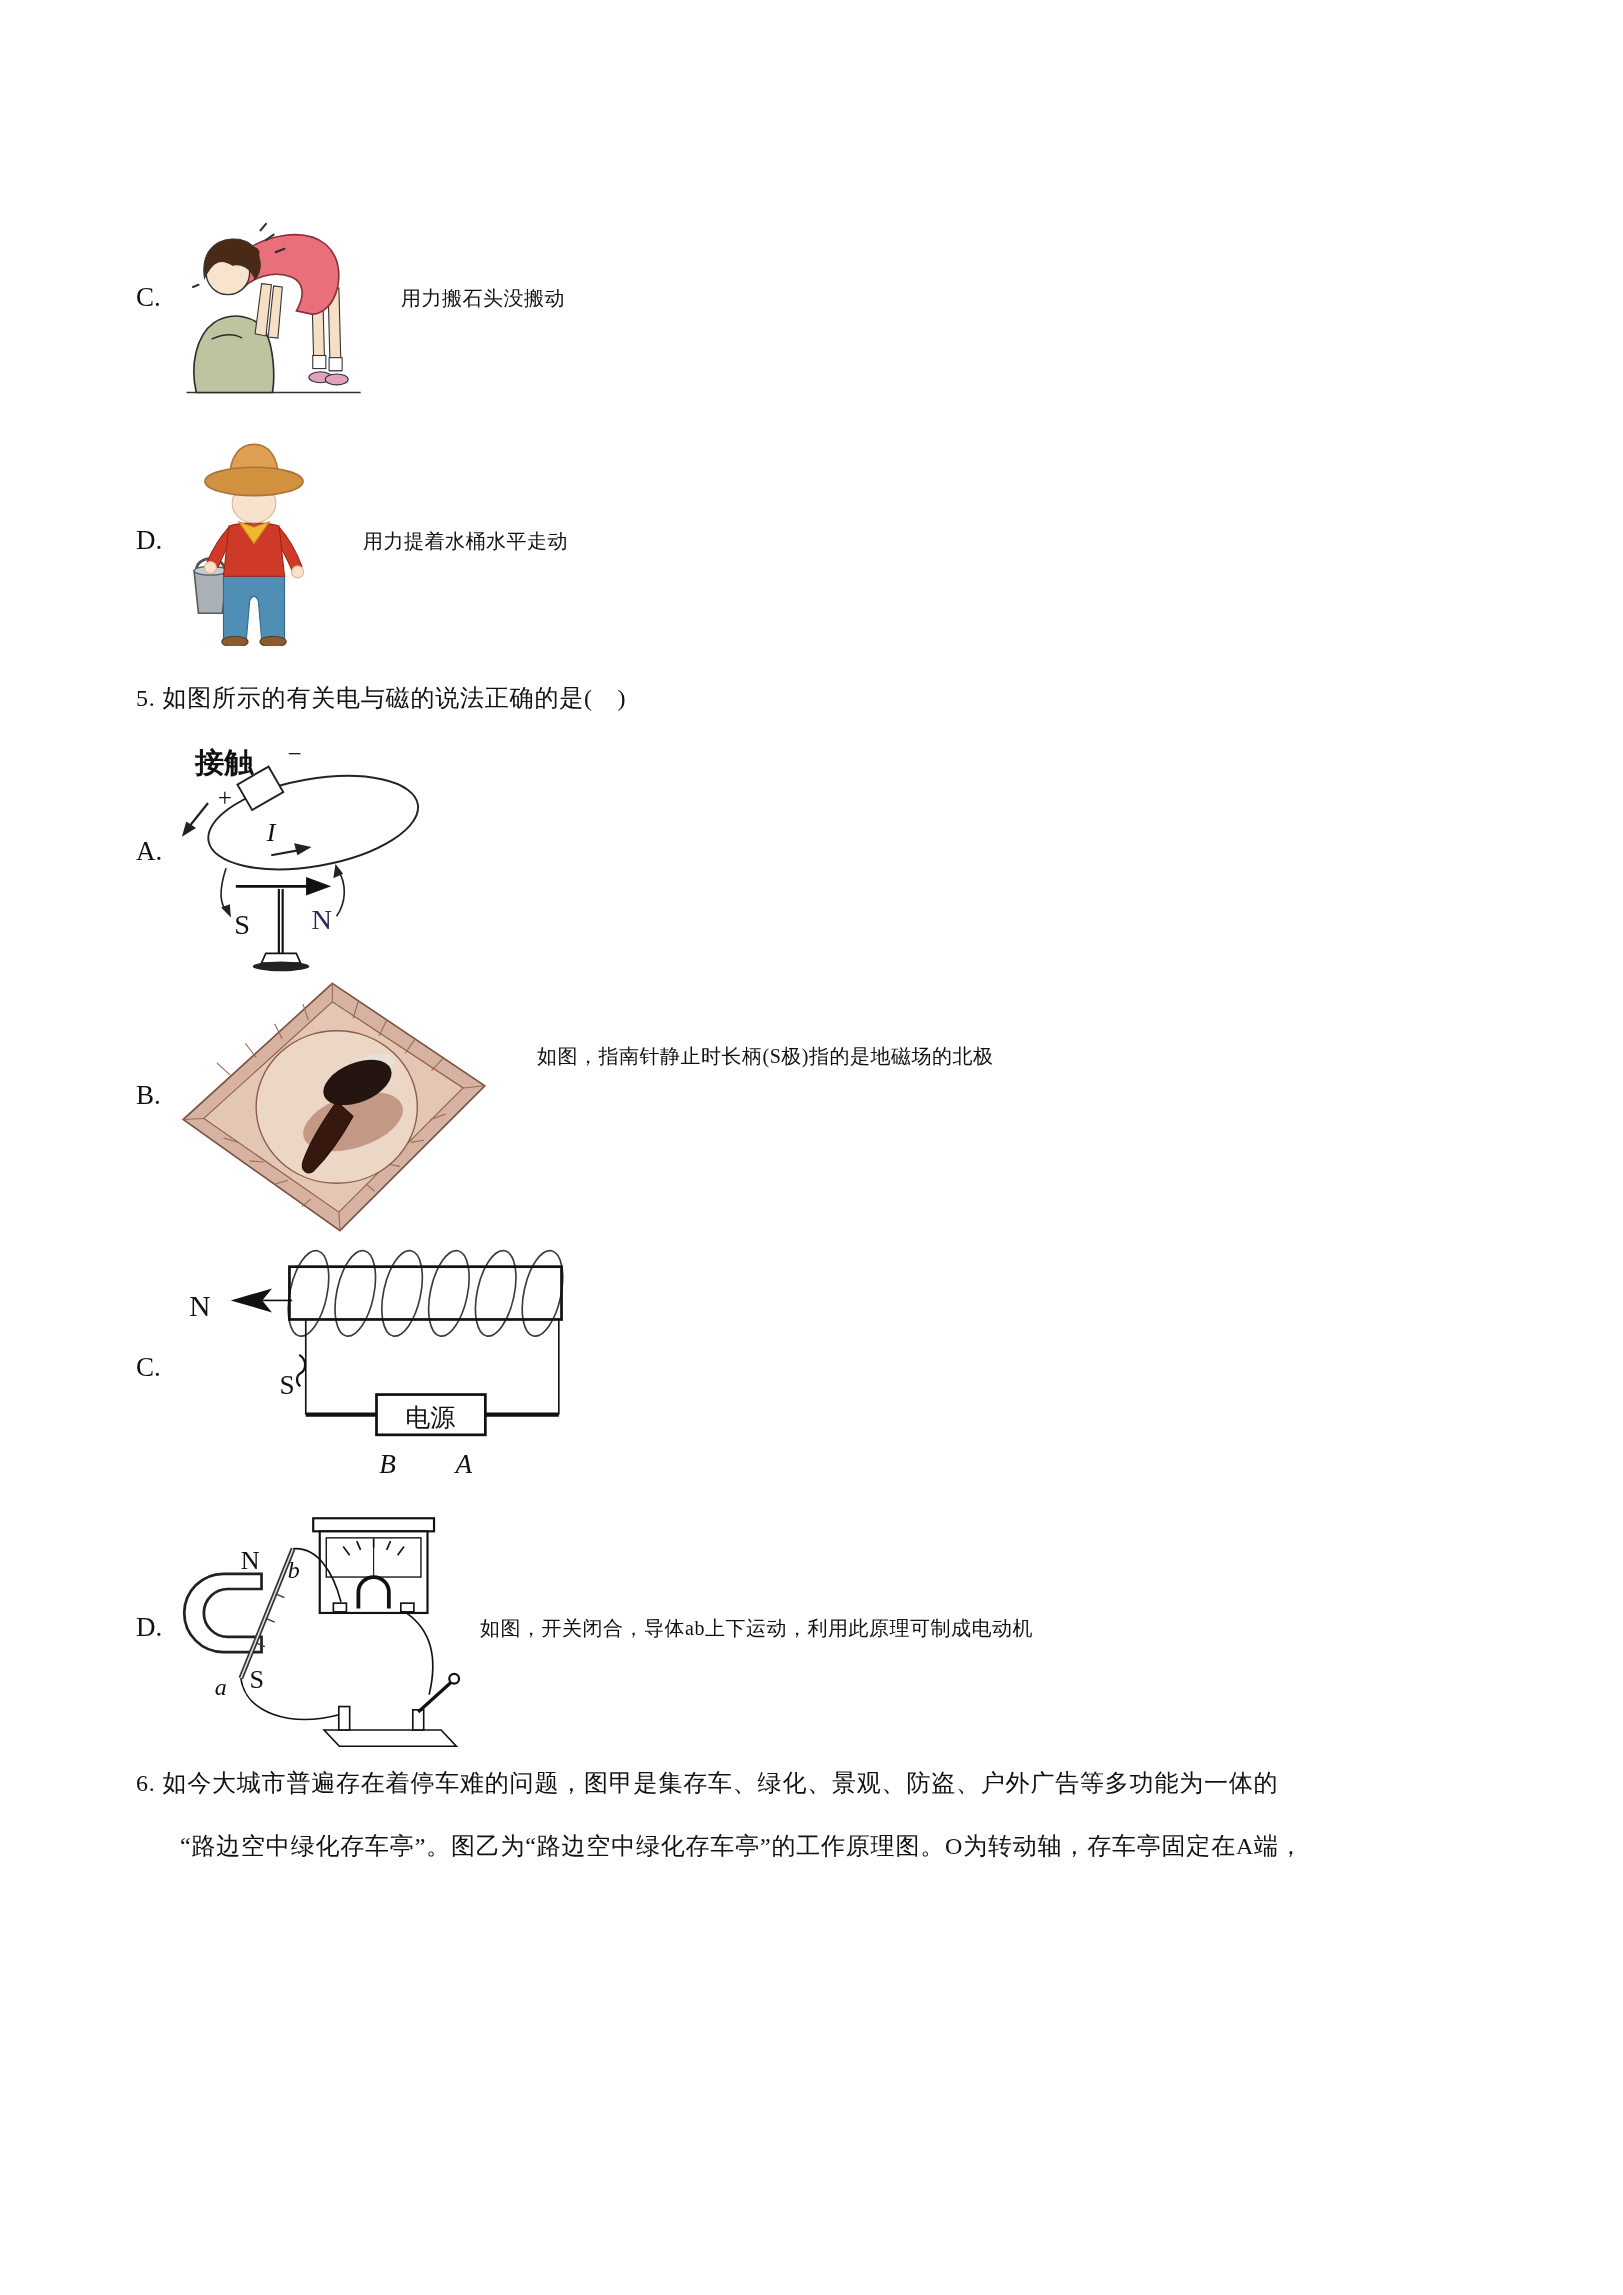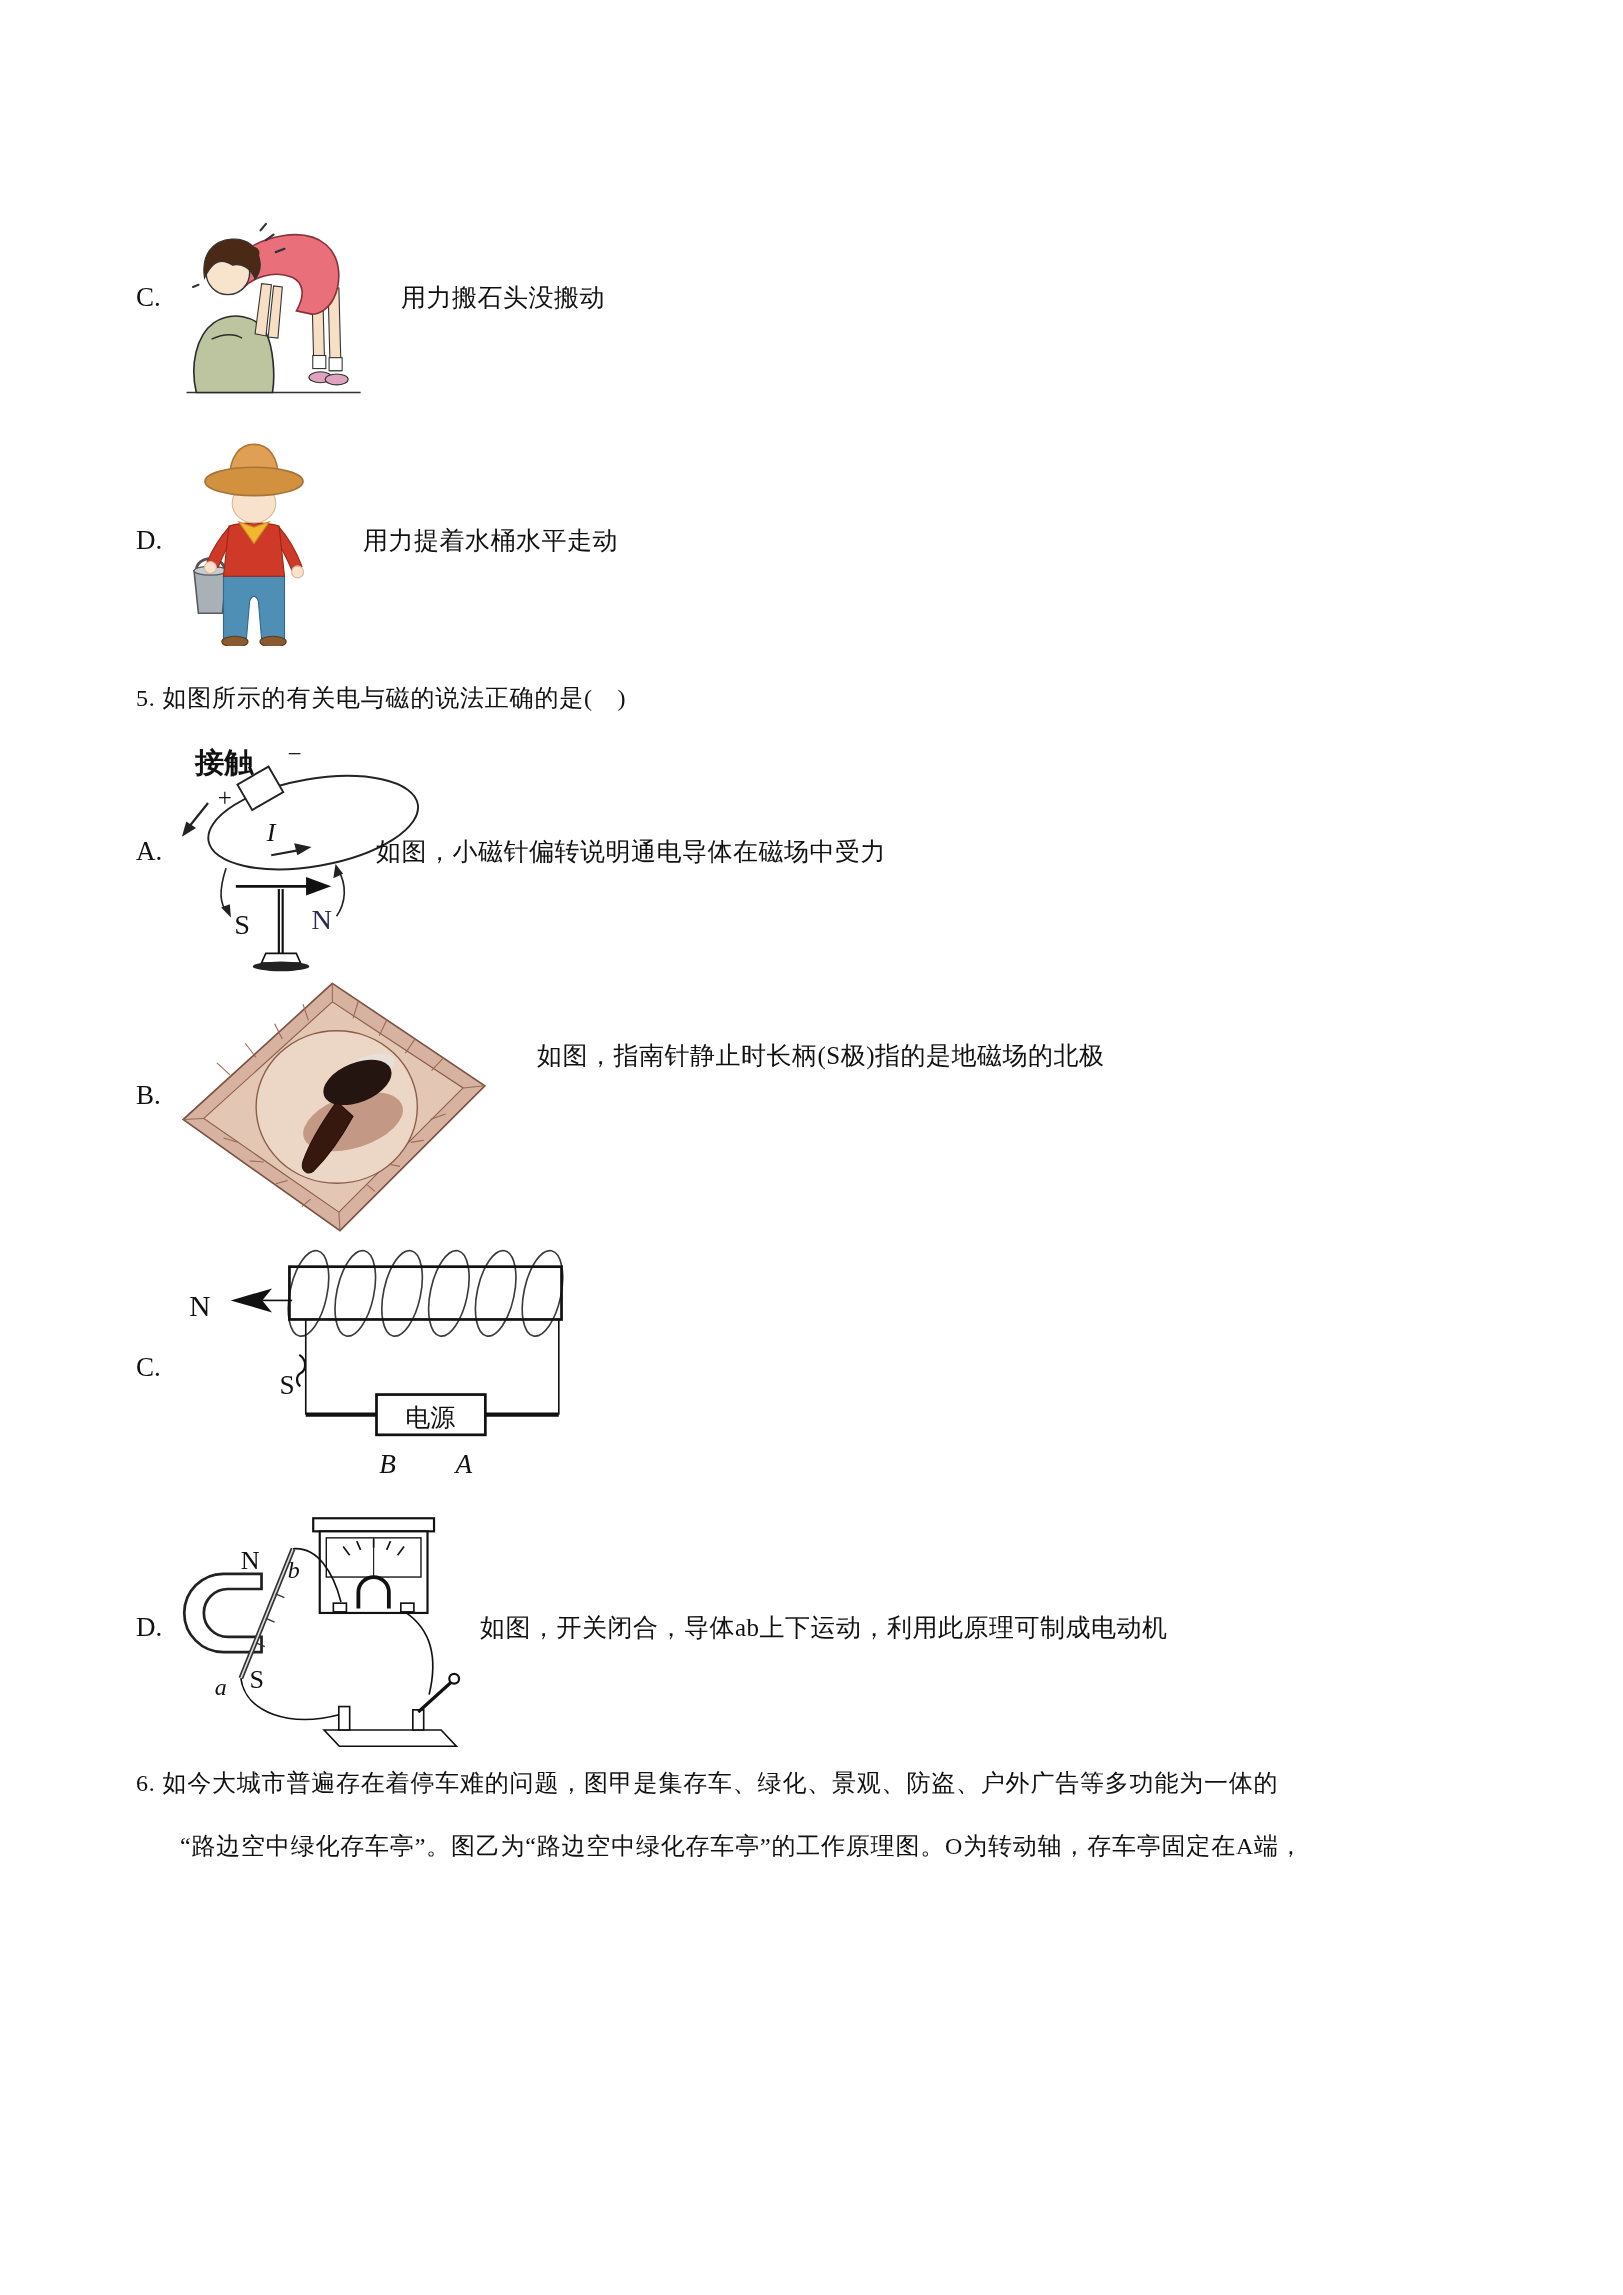--- a/index.html
+++ b/index.html
@@ -10,21 +10,21 @@
     font-family:"Liberation Serif","DejaVu Serif",serif;
     color:#111;
     overflow:hidden;
   }
   .abs{position:absolute;}
   .lbl{
     font-size:27px;line-height:30.5px;white-space:nowrap;
     font-family:"Liberation Serif","DejaVu Serif",serif;
   }
   .cap{
-    font-size:25px;line-height:32px;white-space:nowrap;letter-spacing:0.5px;
+    font-size:20px;line-height:32px;white-space:nowrap;letter-spacing:0.5px;
   }
   .qline{
     font-size:24px;line-height:33px;white-space:nowrap;letter-spacing:0.8px;
   }
   svg text{font-family:"Liberation Serif","DejaVu Serif",serif;}
   .svgtext{fill:#111;}
   .italic{font-style:italic;}
 </style>
 </head>
 <body>
@@ -120,21 +120,20 @@
       <line x1="199" y1="270" x2="199" y2="388" stroke="#111" stroke-width="4"></line>
       <path d="M168,388 L224,388 L232,406 L160,406 Z" fill="#ffffff" stroke="#111" stroke-width="3"></path>
       <ellipse cx="196" cy="412" rx="52" ry="9" fill="#222"></ellipse>
       <path d="M298,320 C315,295 318,262 300,234" fill="none" stroke="#222" stroke-width="3"></path>
       <polygon points="296,224 292,250 310,242" fill="#222"></polygon>
       <text x="110" y="352" font-size="52" class="svgtext">S</text>
       <text x="252" y="344" font-size="52" fill="#2a2a55">N</text>
     </g>
   </svg>
 
-  <div class="abs cap" style="left:376px;top:836px;">如图，小磁针偏转说明通电导体在磁场中受力</div>
 
   <div class="abs lbl" style="left:136px;top:1080px;">B.</div>
 
   <svg class="abs" style="left:173px;top:979px;" width="322" height="256" viewBox="0 0 590 470">
     <g>
       <polygon points="292,8 572,196 306,462 18,258" fill="#d7b2a0" stroke="#7c5242" stroke-width="3"></polygon>
       <polygon points="292,42 532,200 304,428 56,256" fill="#e3c6b4" stroke="#8a5c48" stroke-width="2"></polygon>
       <ellipse cx="300" cy="235" rx="148" ry="140" fill="#ecd6c6" stroke="#8a5c48" stroke-width="2.5"></ellipse>
       <g stroke="#9a6a55" stroke-width="2">
         <line x1="292" y1="8" x2="292" y2="42"></line>

